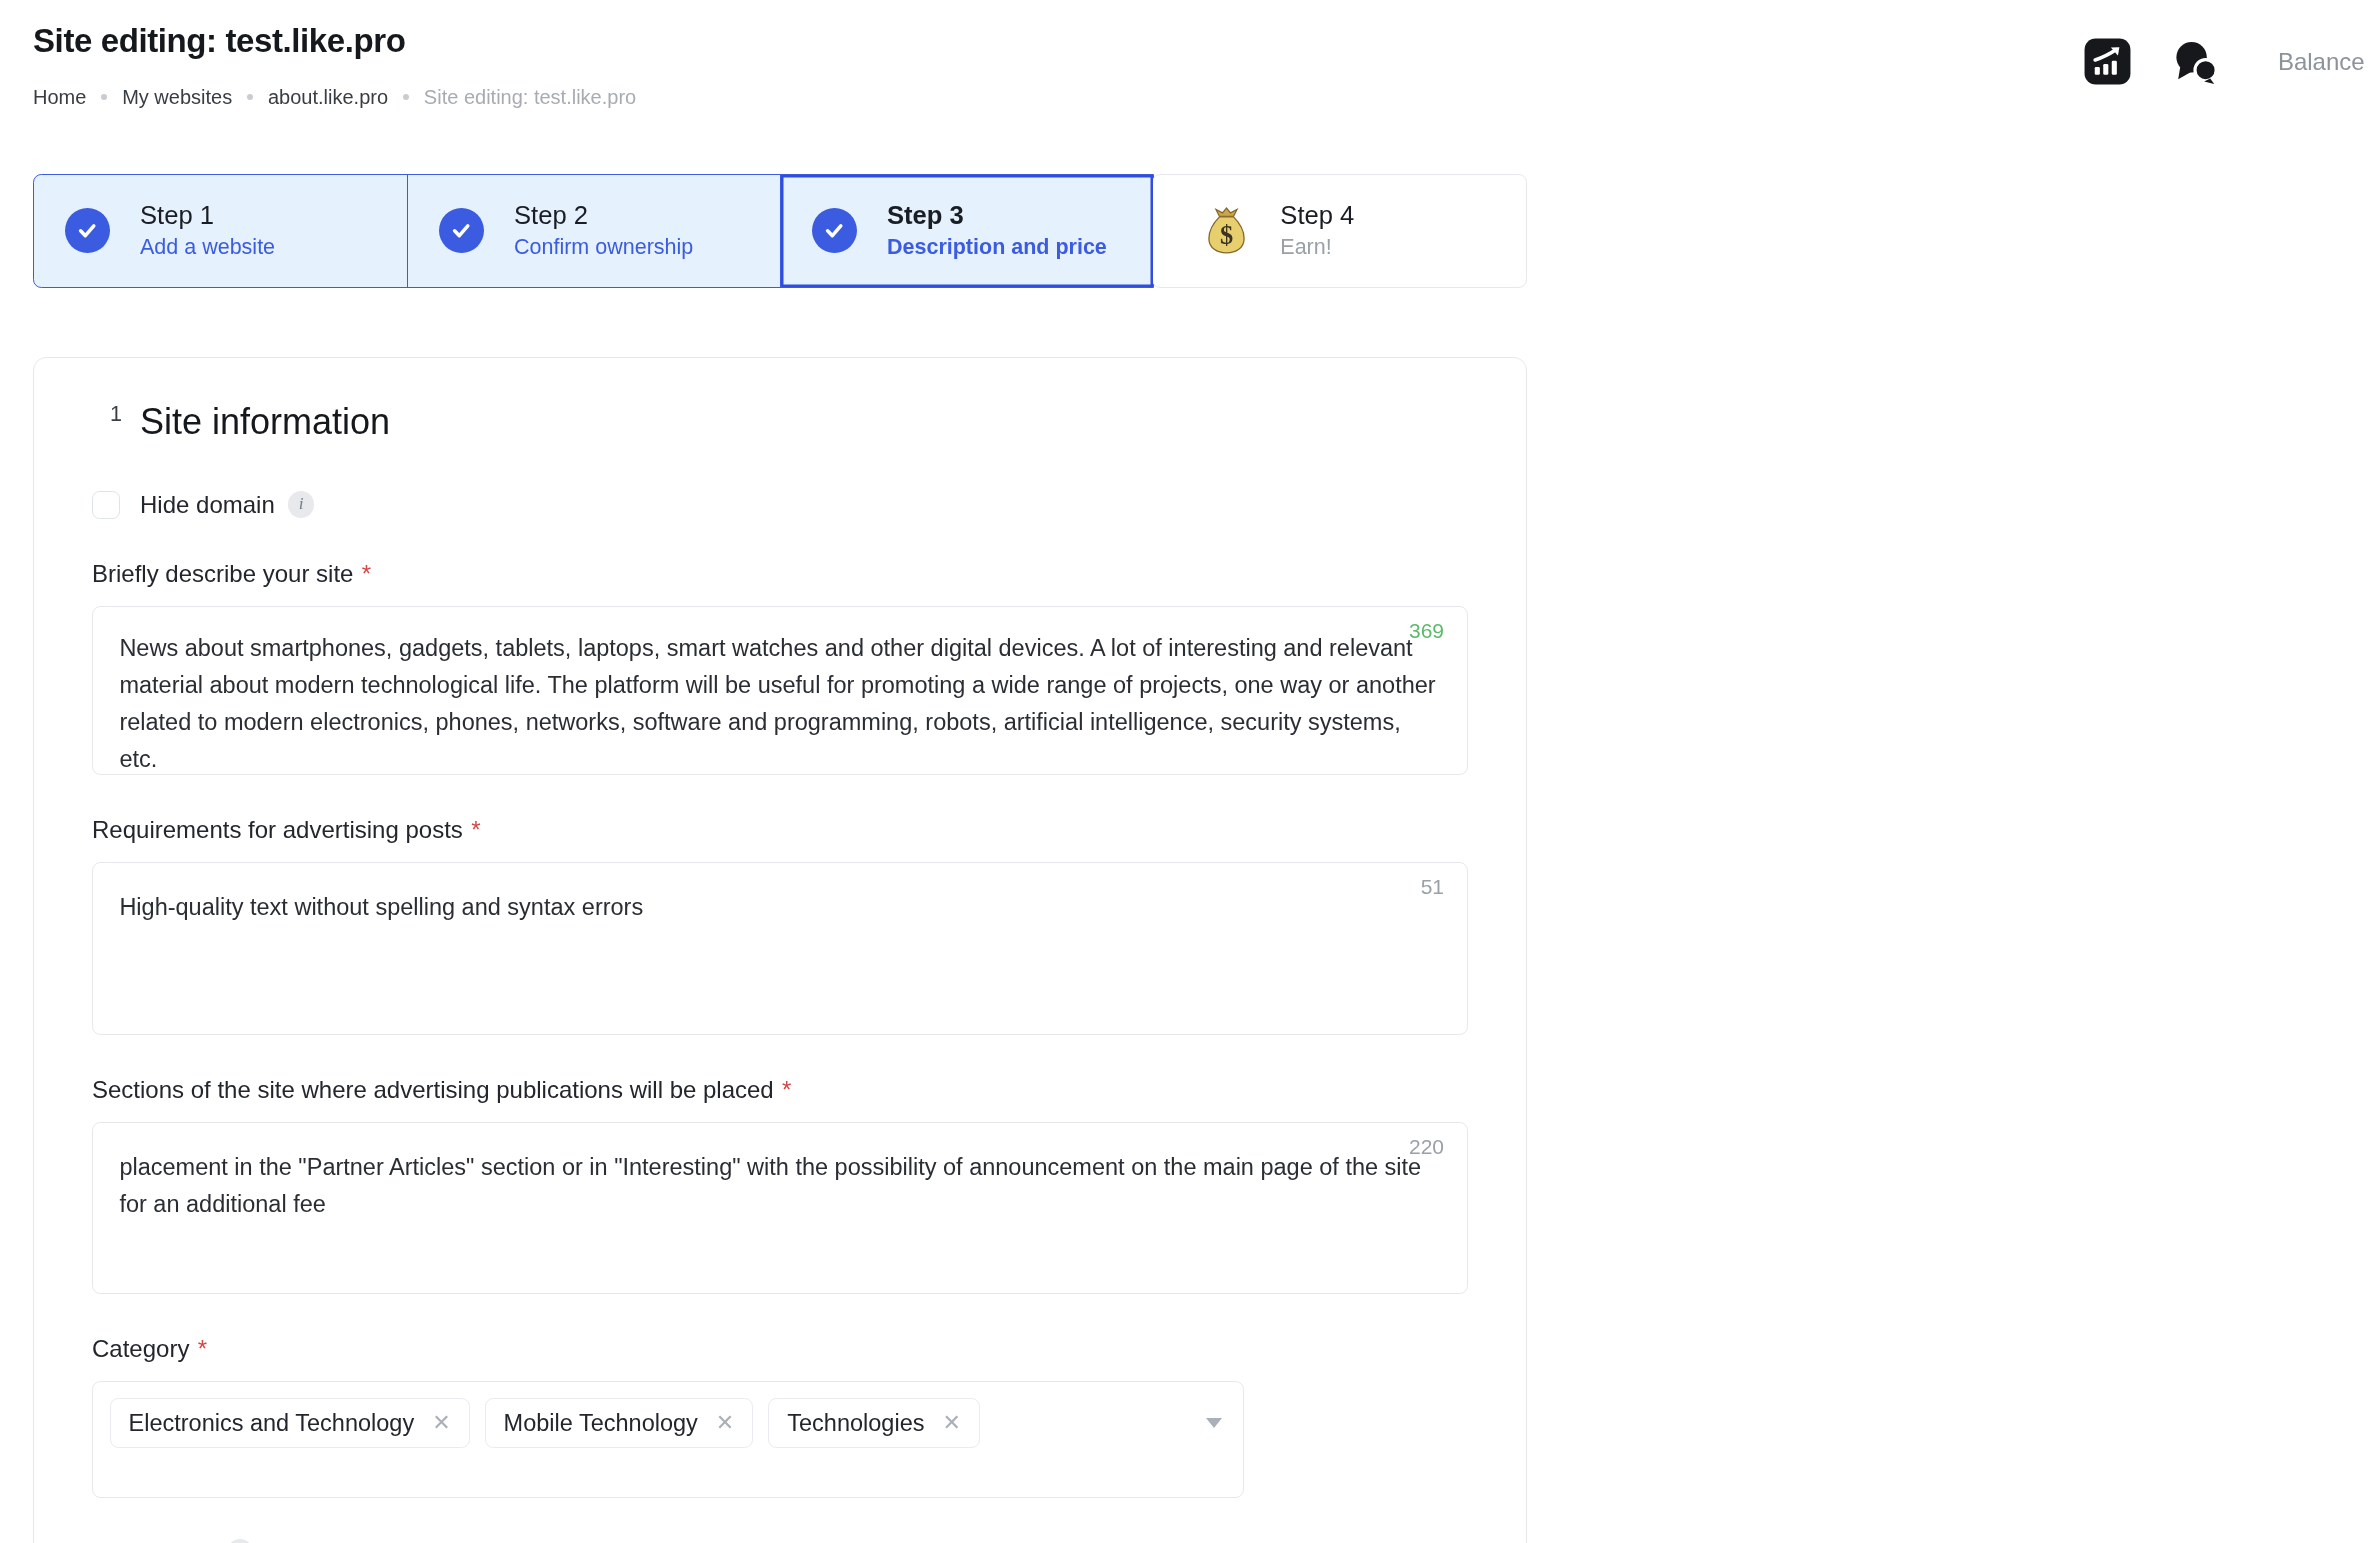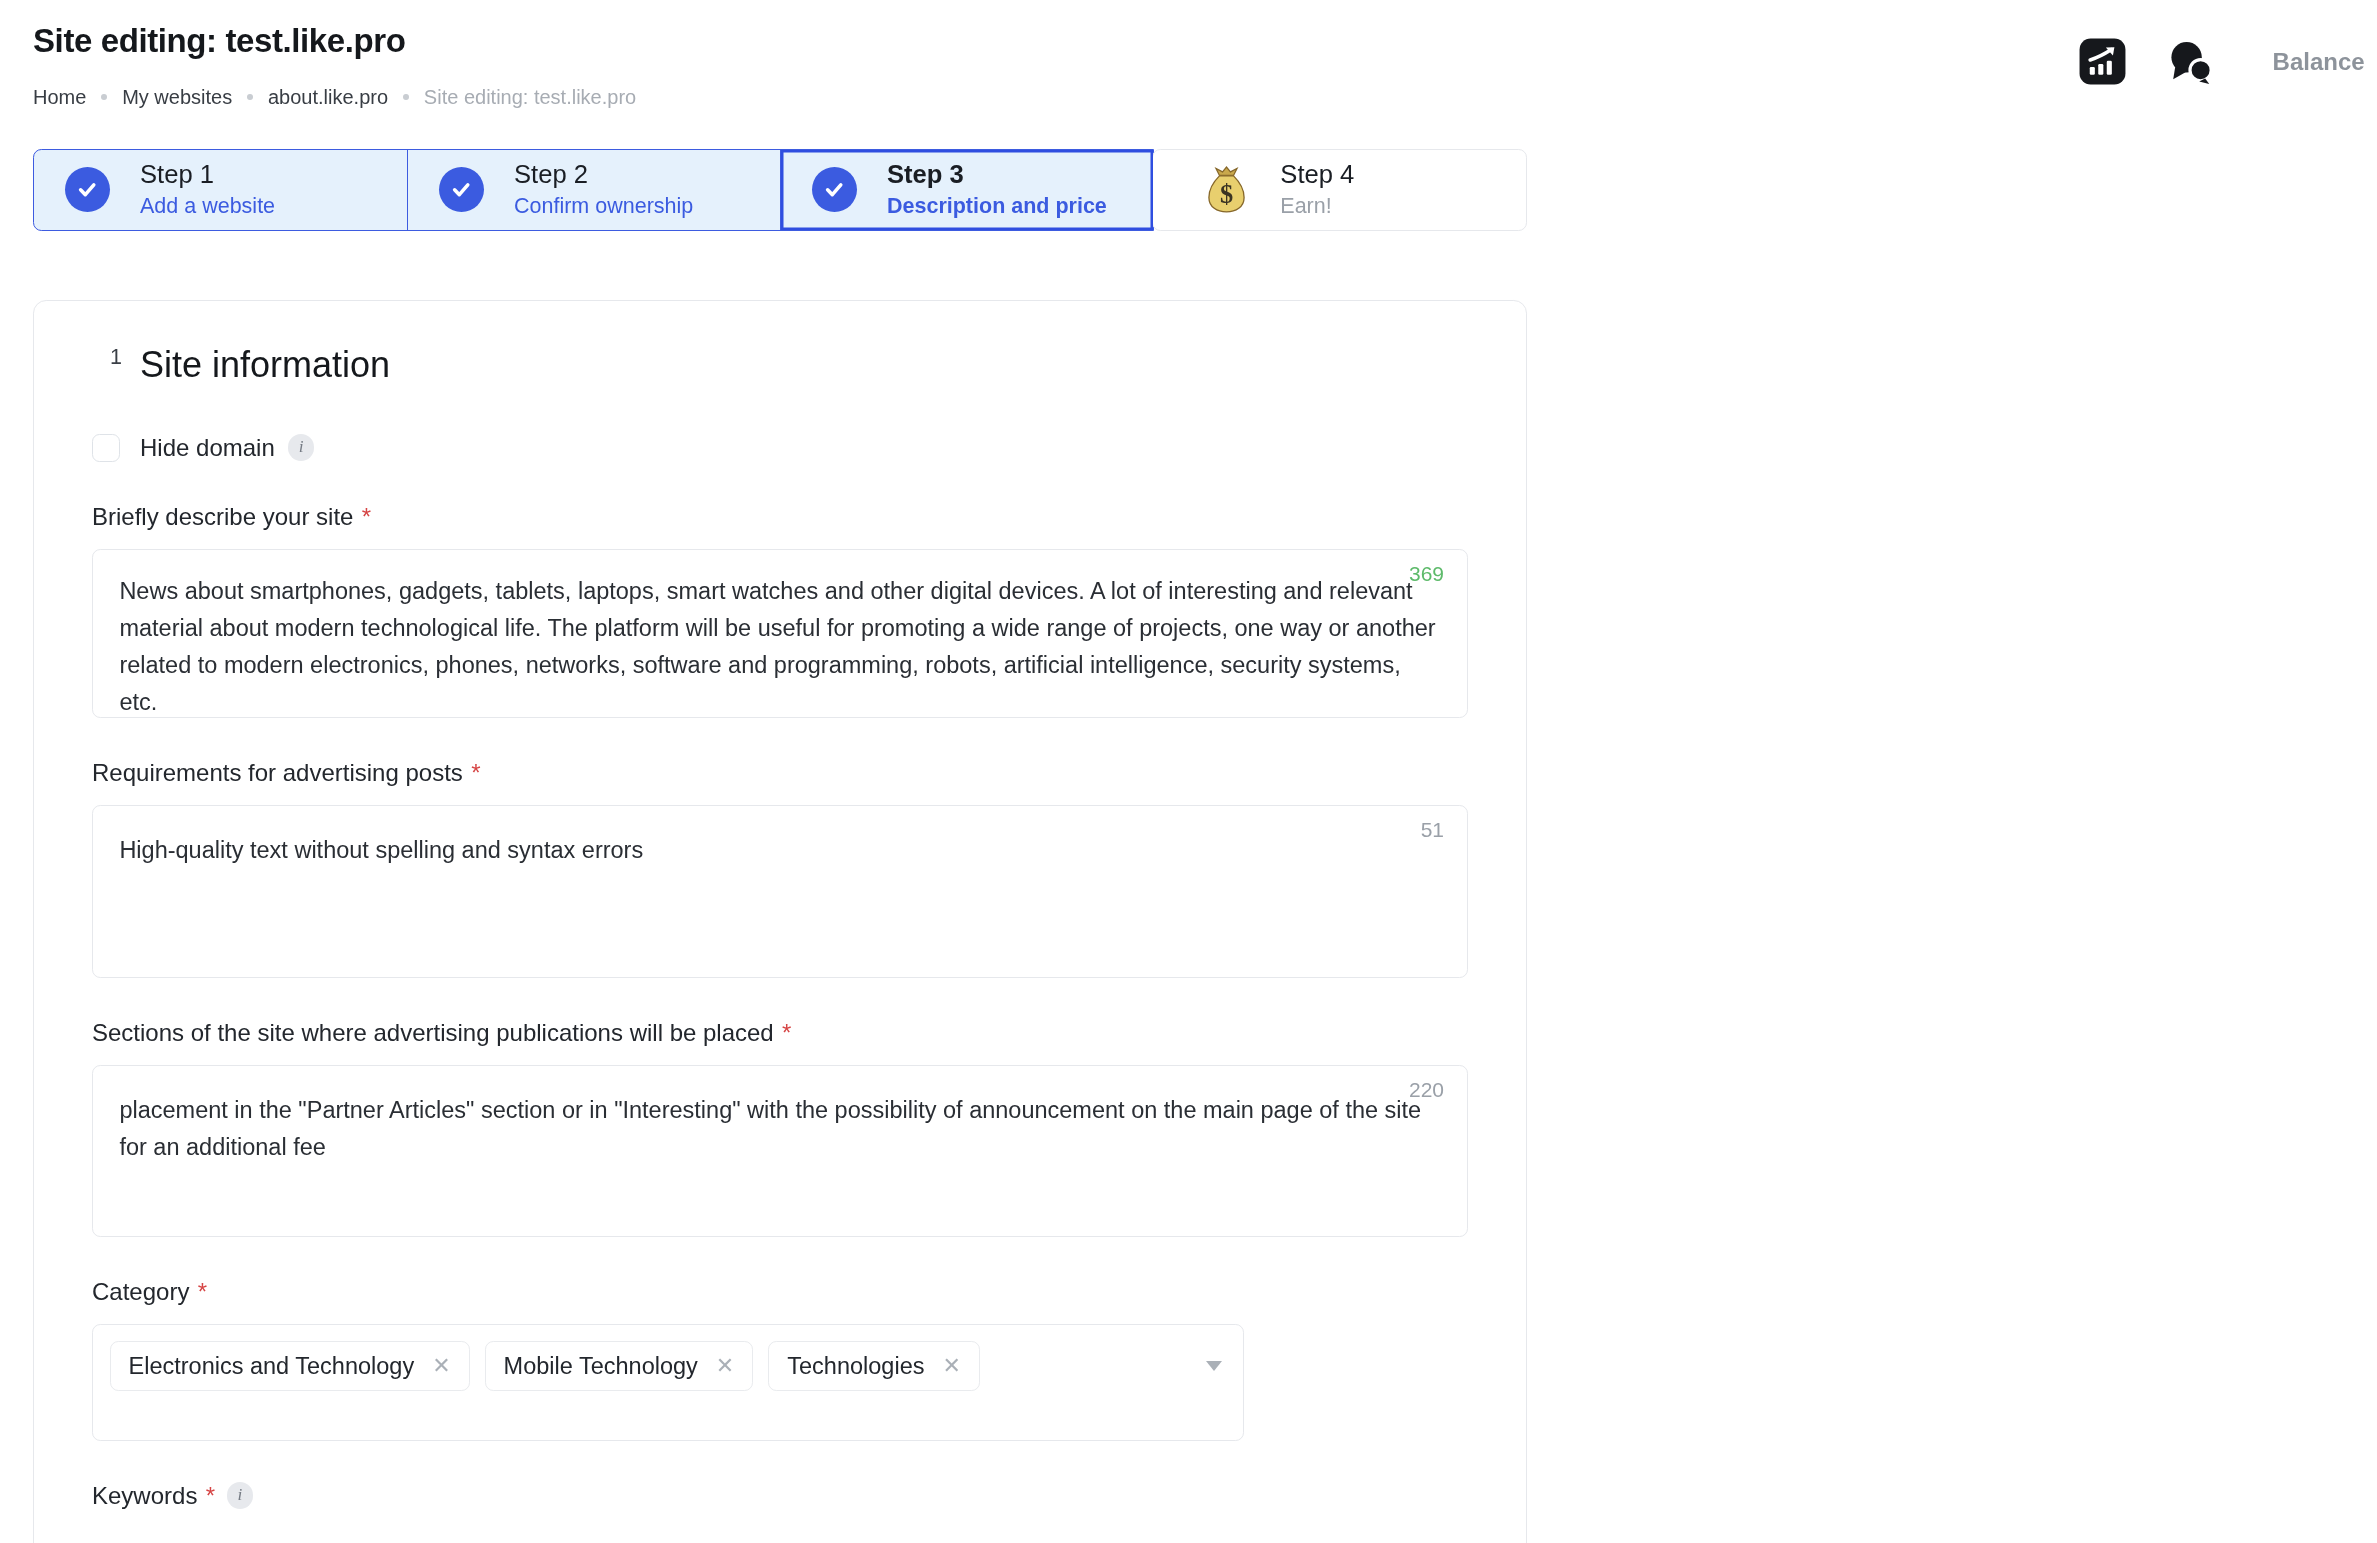--- a/index.html
+++ b/index.html
@@ -9,24 +9,24 @@
   
   .header { padding: 21.5px 33px 0 33px; position: relative; }
   .page-title { font-size: 33px; font-weight: 700; color: #15181c; letter-spacing: -0.4px; }
   .breadcrumb { display: flex; align-items: center; margin-top: 26px; font-size: 20px; gap: 15px; }
   .crumb { color: #383d44; cursor: pointer; }
   .crumb.current { color: #a7acb3; cursor: default; }
   .crumb-dot { width: 5.8px; height: 5.8px; border-radius: 50%; background: #c9cdd2; display: inline-block; }
 
   .topbar-right { position: absolute; top: 36px; right: 12.4px; display: flex; align-items: center; gap: 36px; }
   .icon-btn { width: 51px; height: 51px; display: flex; align-items: center; justify-content: center; cursor: pointer; background: none; border: none; }
-  .balance { font-size: 24px; color: #8d939b; margin-left: 21.5px; cursor: pointer; white-space: nowrap; font-weight: bold; }
+  .balance { font-size: 24px; color: #8d939b; margin-left: 21.5px; cursor: pointer; white-space: nowrap; }
 
   
-  .stepper { display: flex; margin: 40px 0 0 33px; width: 1494px; height: 82px; justify-content: center; }
+  .stepper { display: flex; margin: 65px 0 0 33px; width: 1494px; height: 114px; justify-content: center; }
   .steps-main { display: flex; flex: 0 0 1120px; background: #e5f1fc; border: 1.7px solid #3d5be0; border-radius: 8.3px 0 0 8.3px; }
   .step { display: flex; align-items: center; padding-left: 31px; width: 373px; cursor: pointer; position: relative; }
   .step + .step { border-left: 1.7px solid #3d5be0; }
   .step.active { box-shadow: inset 0 0 0 2.5px #2f4ee0; font-weight: bold; }
   .step-circle { width: 45px; height: 45px; border-radius: 50%; background: #3b5be0; display: flex; align-items: center; justify-content: center; flex: 0 0 45px; }
   .step-texts { margin-left: 30px; }
   .step-title { font-size: 25.6px; color: #1a1e24; }
   .step-sub { font-size: 21.5px; color: #3b5be0; margin-top: 5px; }
   .step4 { flex: 1; background: #ffffff; border: 1.7px solid #e6e8ec; border-radius: 8.3px; margin-left: -1.7px; display: flex; align-items: center; padding-left: 48px; cursor: pointer; }
   .step4 .step-sub { color: #9aa0a8; }

